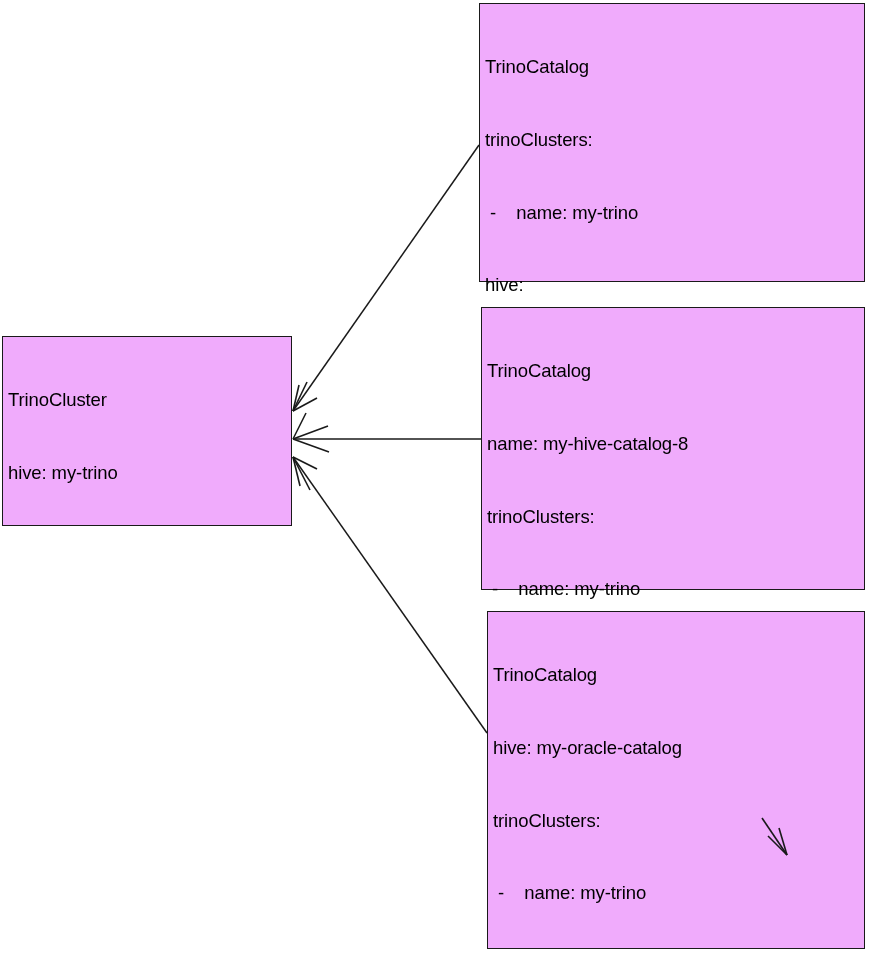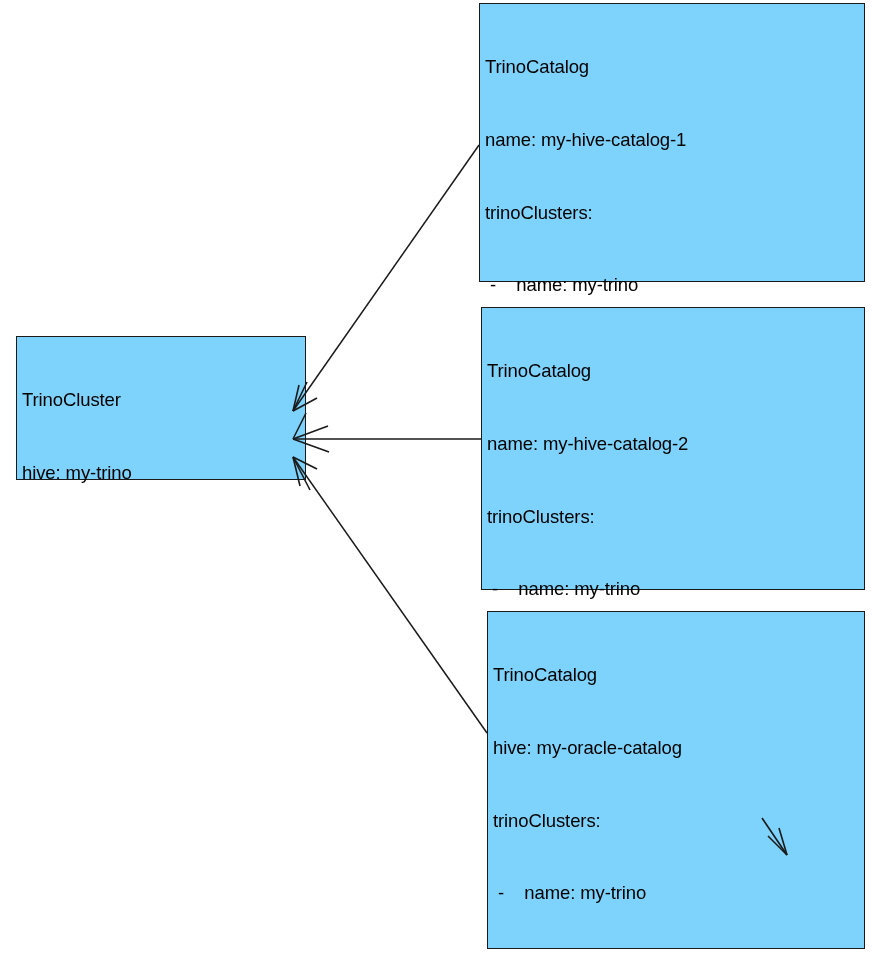--- a/index.html
+++ b/index.html
@@ -15,42 +15,42 @@
     position: relative;
     width: 872px;
     height: 954px;
     background: #ffffff;
     overflow: hidden;
   }
   .node {
     position: absolute;
     box-sizing: border-box;
     border: 1.6px solid #1a1a1a;
-    background: #7dd3fc;
+    background: #f0abfc;
     z-index: 3;
   }
   .node-text {
     position: absolute;
     left: 5px;
     top: 3px;
     font-size: 18.5px;
     line-height: 24.2px;
     white-space: pre;
     letter-spacing: -0.1px;
     color: #000000;
   }
   .node-text .ln {
     display: block;
     white-space: pre;
   }
   #cluster-node {
-    left: 16px;
+    left: 2px;
     top: 336px;
     width: 290px;
-    height: 144px;
+    height: 190px;
   }
   #cat1-node {
     left: 479px;
     top: 3px;
     width: 386px;
     height: 279px;
   }
   #cat2-node {
     left: 481px;
     top: 307px;
@@ -85,35 +85,34 @@
   <div class="node" id="cluster-node">
     <div class="node-text">
       <span class="ln">TrinoCluster</span>
       <span class="ln">hive: my-trino</span>
     </div>
   </div>
 
   <div class="node" id="cat1-node">
     <div class="node-text">
       <span class="ln">TrinoCatalog</span>
-      <span class="ln">name: my-hive-catalog-1</span>
       <span class="ln">trinoClusters:</span>
       <span class="ln"> -    name: my-trino</span>
       <span class="ln">hive:</span>
       <span class="ln">   s3: # S3ConnnectionSpec</span>
       <span class="ln">      inline:</span>
       <span class="ln">         host: minio</span>
       <span class="ln">   metastore: # whatever</span>
     </div>
   </div>
 
   <div class="node" id="cat2-node">
     <div class="node-text">
       <span class="ln">TrinoCatalog</span>
-      <span class="ln">name: my-hive-catalog-2</span>
+      <span class="ln">name: my-hive-catalog-8</span>
       <span class="ln">trinoClusters:</span>
       <span class="ln"> -    name: my-trino</span>
       <span class="ln">hive:</span>
       <span class="ln">   hdfs:</span>
       <span class="ln">      # TBD</span>
       <span class="ln">   metastore: # whatever</span>
     </div>
   </div>
 
   <div class="node" id="cat3-node">

